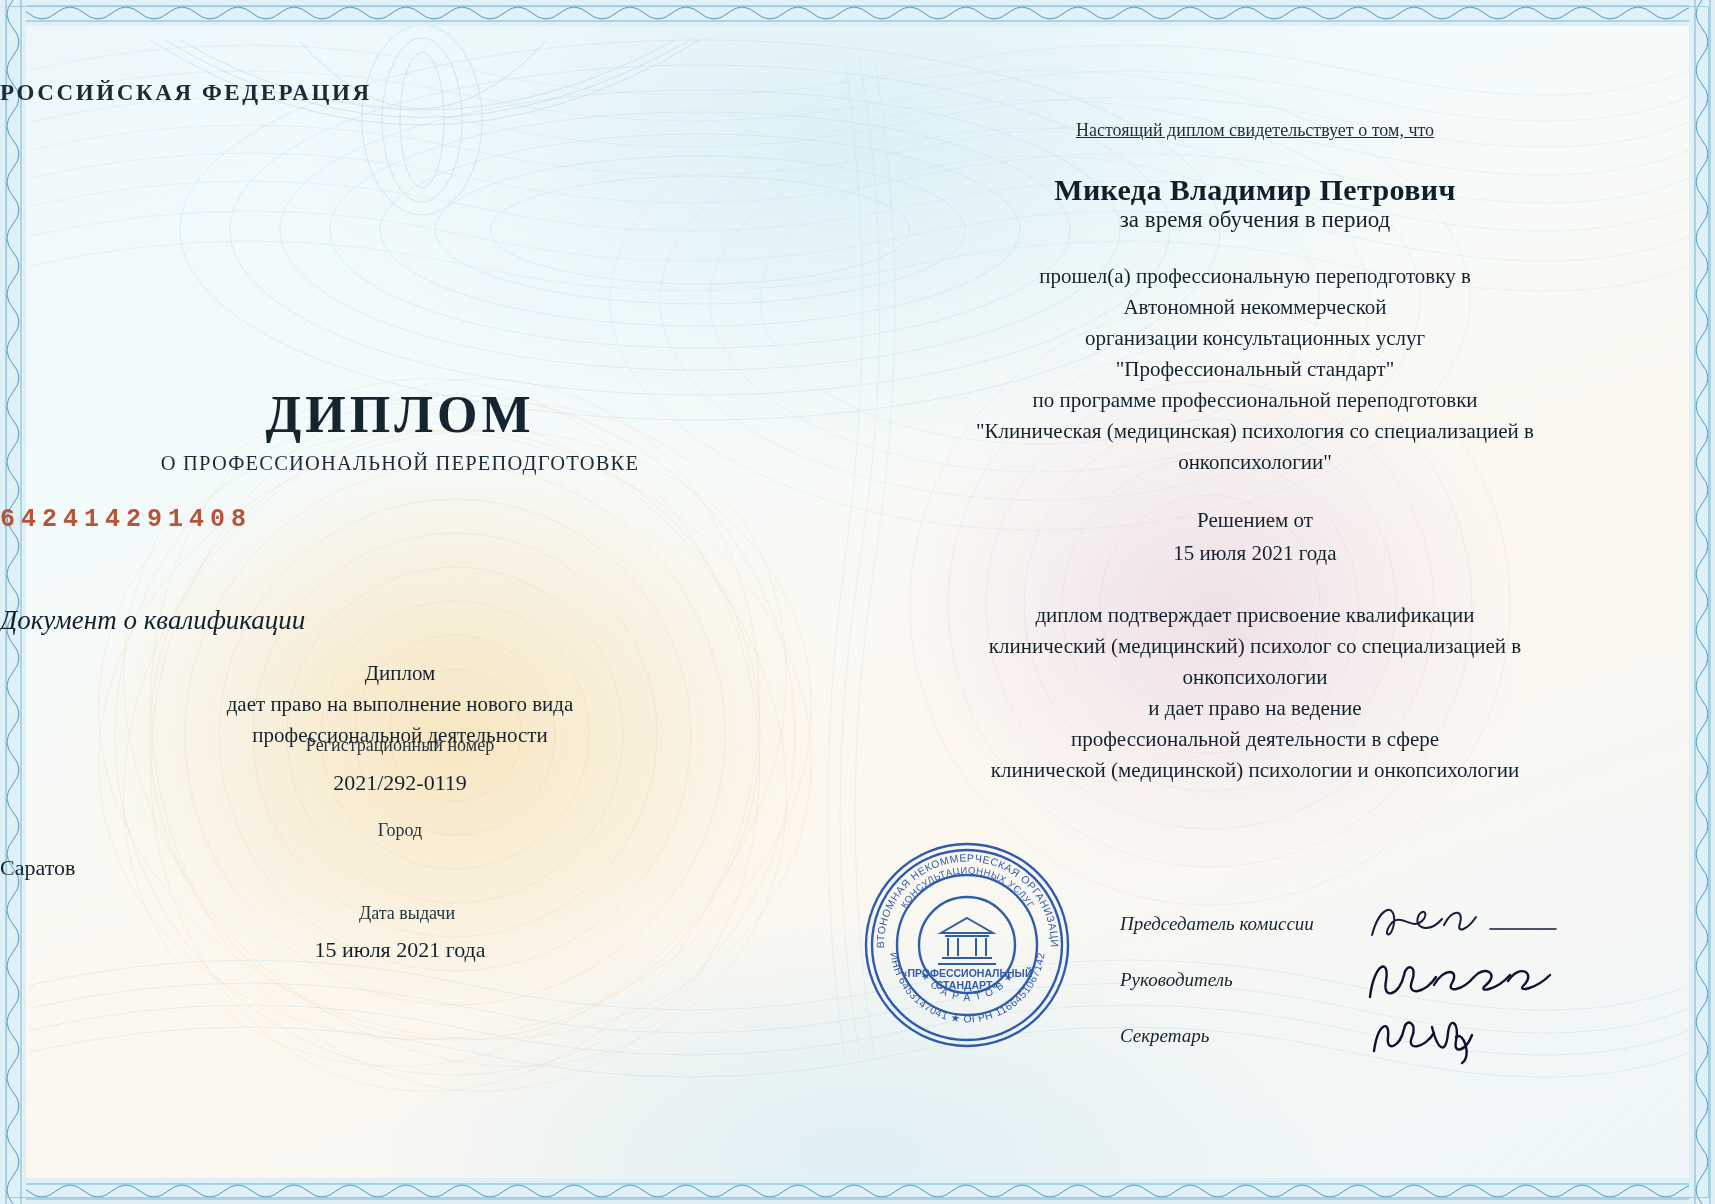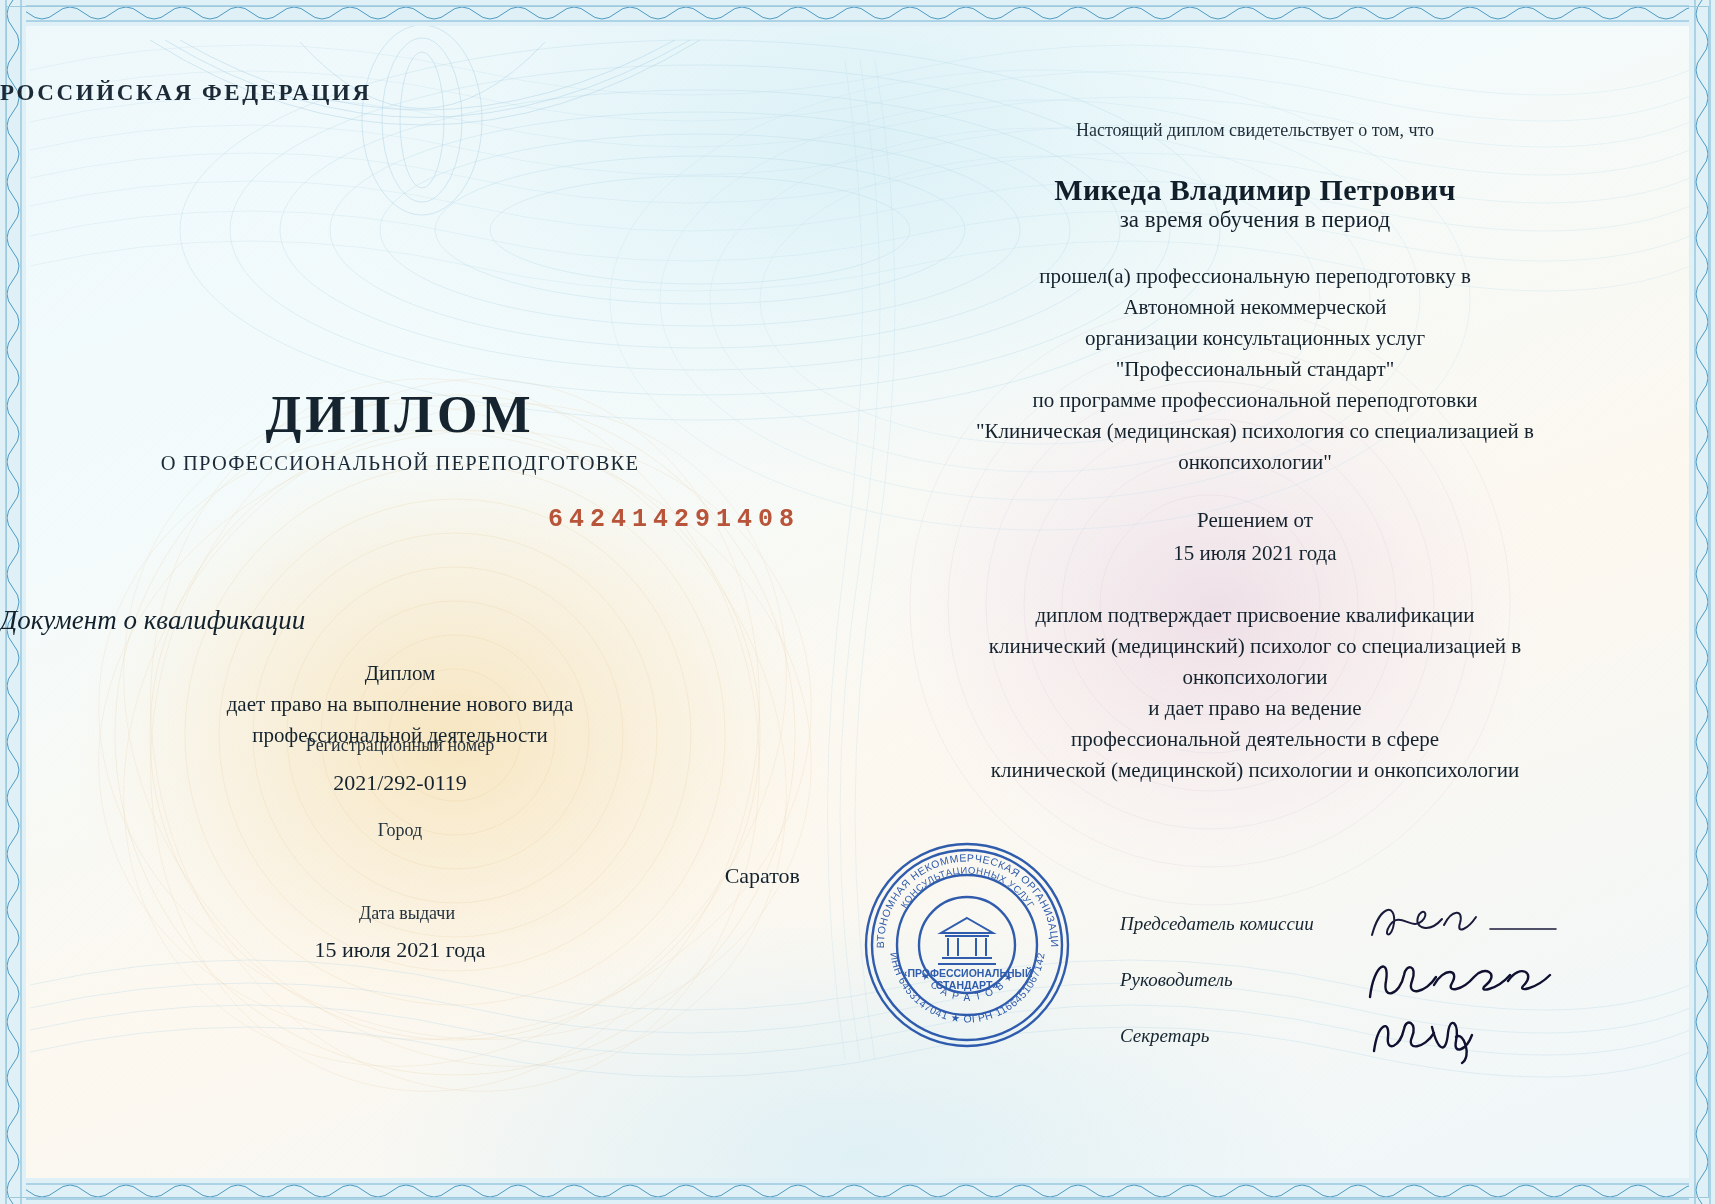--- a/index.html
+++ b/index.html
@@ -88,21 +88,21 @@
     position: absolute;
     left: 0; top: 452px; width: 800px;
     text-align: center;
     font-size: 20.5px;
     letter-spacing: 1.2px;
     color: #1b2a36;
   }
   .serial {
     position: absolute;
     left: 0; top: 505px; width: 800px;
-    text-align: right;
+    text-align: left;
     font-size: 25px;
     letter-spacing: 6px;
     color: #b8543a;
     font-family: "Liberation Mono", monospace;
     font-weight: bold;
   }
   .doc-kind {
     position: absolute;
     left: 0; top: 605px; width: 800px;
     font-size: 27px;
@@ -134,24 +134,23 @@
     color: #14222d;
   }
   .city-label {
     position: absolute;
     left: 0; top: 820px; width: 800px;
     text-align: center;
   }
   .city-value {
     position: absolute;
     left: 0; top: 855px; width: 800px;
-    text-align: right;
+    text-align: left;
     font-size: 22px;
     color: #14222d;
-    margin-top: 8px;
   }
   .date-label {
     position: absolute;
     left: 0; top: 903px; width: 800px;
     text-align: center;
     padding-left: 7px;
   }
   .date-value {
     position: absolute;
     left: 0; top: 937px; width: 800px;
@@ -165,20 +164,21 @@
     position: absolute;
     left: 860px;
     top: 120px;
     width: 790px;
     text-align: center;
     color: #14222d;
   }
   .attest {
     font-size: 18px;
     color: #1e2d38;
+    text-decoration: underline;
   }
   .holder-name {
     font-size: 30px;
     font-weight: bold;
     margin-top: 32px;
     letter-spacing: 0.4px;
     color: #111f2a;
   }
   .period-line {
     font-size: 23px;

